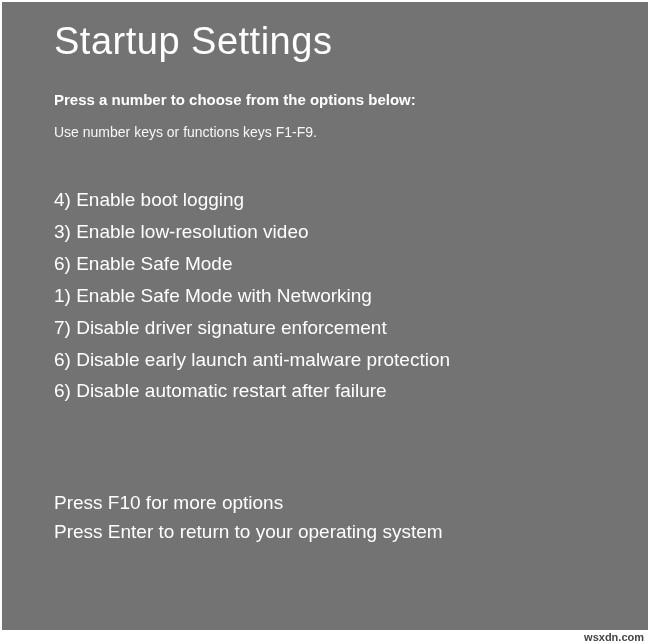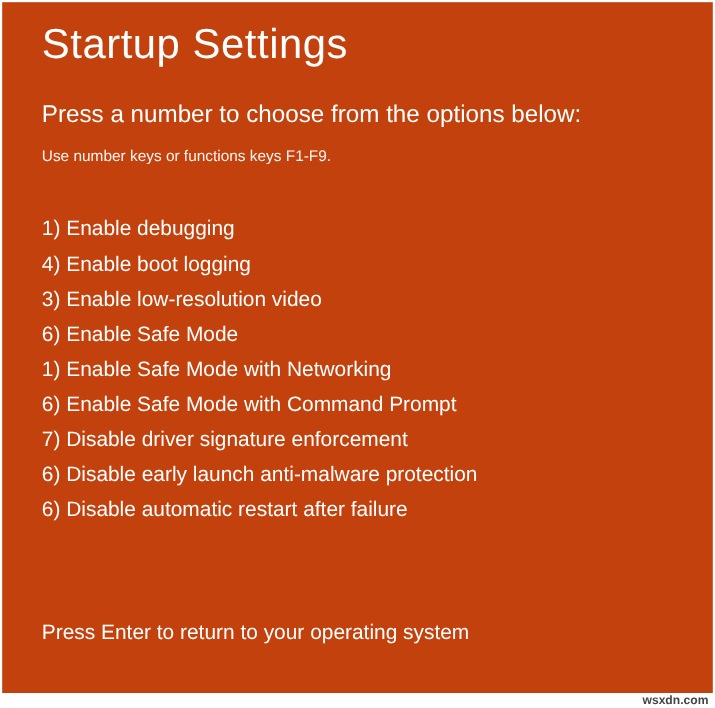--- a/index.html
+++ b/index.html
@@ -15,33 +15,33 @@
       font-weight: 300;
       position: relative;
       overflow: hidden;
     }
     .screen {
       position: absolute;
       top: 2px;
       left: 2px;
       right: 2px;
       bottom: 14px;
-      background: #c2410c;
+      background: #737373;
       color: #ffffff;
-      padding: 18px 78px 20px 36px;
+      padding: 18px 78px 20px 52px;
     }
     .title {
       font-size: 38px;
       font-weight: 300;
       margin-bottom: 28px;
       letter-spacing: 0.5px;
     }
     .subtitle {
-      font-size: 22px;
-      font-weight: 400;
+      font-size: 15px;
+      font-weight: 700;
       margin-bottom: 16px;
     }
     .hint {
       font-size: 14px;
       font-weight: 400;
       margin-bottom: 44px;
       opacity: 0.95;
     }
     .options {
       margin-bottom: 82px;
@@ -68,27 +68,26 @@
   </style>
 </head>
 <body>
 
 <div class="screen">
   <h1 class="title">Startup Settings</h1>
   <div class="subtitle">Press a number to choose from the options below:</div>
   <div class="hint">Use number keys or functions keys F1-F9.</div>
 
   <div class="options">
-    <div class="option-item">1) Enable debugging</div>
     <div class="option-item">4) Enable boot logging</div>
     <div class="option-item">3) Enable low-resolution video</div>
     <div class="option-item">6) Enable Safe Mode</div>
     <div class="option-item">1) Enable Safe Mode with Networking</div>
-    <div class="option-item">6) Enable Safe Mode with Command Prompt</div>
     <div class="option-item">7) Disable driver signature enforcement</div>
     <div class="option-item">6) Disable early launch anti-malware protection</div>
     <div class="option-item">6) Disable automatic restart after failure</div>
   </div>
 
+  <div class="footer-line">Press F10 for more options</div>
   <div class="footer-line">Press Enter to return to your operating system</div>
 </div>
 
 <div class="watermark">wsxdn.com</div>
 
 </body></html>

